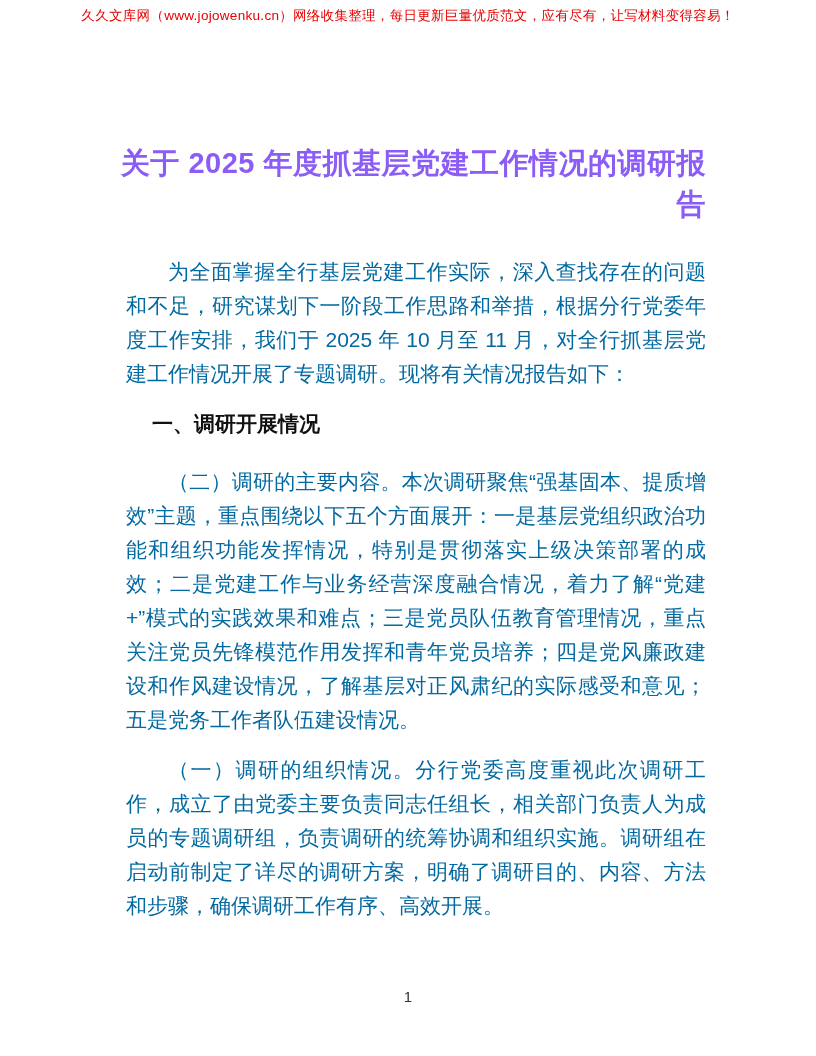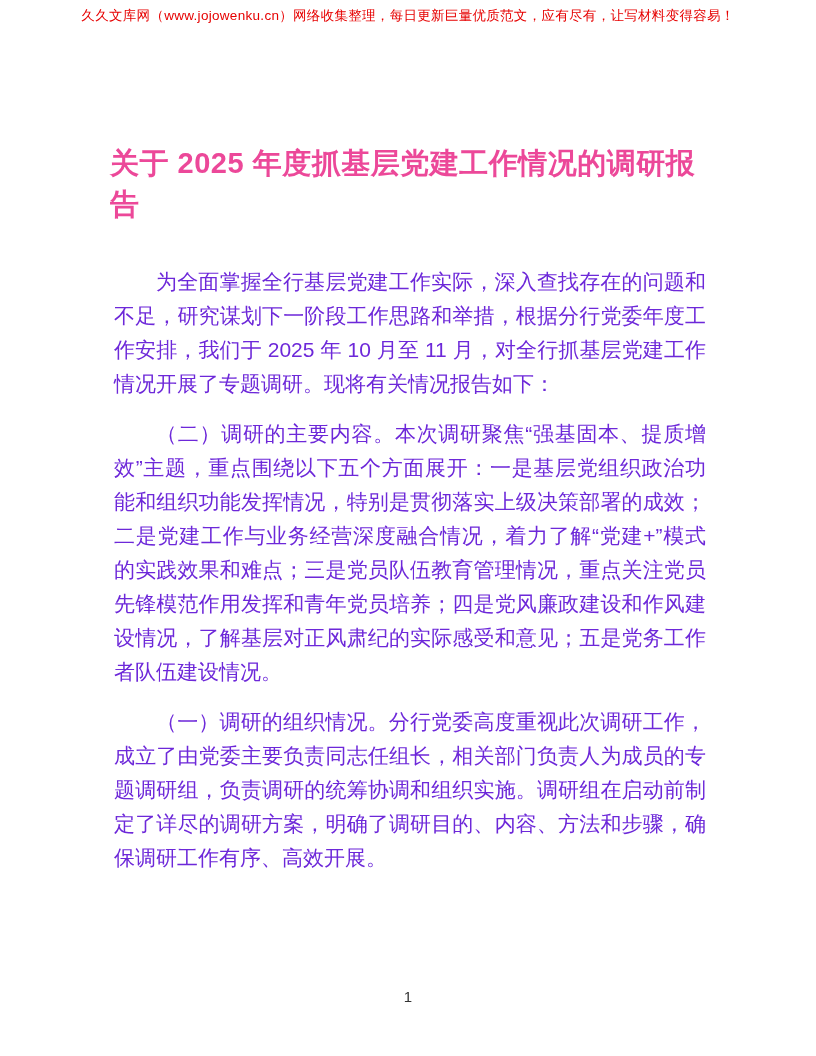--- a/index.html
+++ b/index.html
@@ -27,35 +27,35 @@
     letter-spacing: 0.3px;
     white-space: nowrap;
   }
   .content {
     position: absolute;
     top: 0;
     left: 110px;
     right: 110px;
   }
   .doc-title {
-    margin: 143px 0 40px 0;
+    margin: 143px 0 30px 0;
     font-size: 29px;
     font-weight: bold;
     line-height: 41px;
-    text-align: left;
+    text-align: right;
     letter-spacing: 0.5px;
-    color: #ec4899;
+    color: #8b5cf6;
   }
   .para {
-    margin: 0 0 16px 4px;
+    margin: 0 0 16px 16px;
     font-size: 21px;
     line-height: 34px;
     text-align: justify;
     text-indent: 2em;
-    color: #6d28d9;
+    color: #0369a1;
   }
   .section-heading {
     margin: 0 0 24px 0;
     font-size: 21px;
     line-height: 34px;
     font-weight: bold;
     text-indent: 2em;
     color: #111111;
   }
   .page-footer {
@@ -75,20 +75,21 @@
 <div class="page">
 
   <div class="watermark" style="color: rgb(230, 0, 0);">久久文库网（www.jojowenku.cn）网络收集整理，每日更新巨量优质范文，应有尽有，让写材料变得容易！</div>
 
   <div class="content">
 
     <h1 class="doc-title">关于 2025 年度抓基层党建工作情况的调研报告</h1>
 
     <p class="para">为全面掌握全行基层党建工作实际，深入查找存在的问题和不足，研究谋划下一阶段工作思路和举措，根据分行党委年度工作安排，我们于 2025 年 10 月至 11 月，对全行抓基层党建工作情况开展了专题调研。现将有关情况报告如下：</p>
 
+    <h2 class="section-heading">一、调研开展情况</h2>
 
     <p class="para">（二）调研的主要内容。本次调研聚焦“强基固本、提质增效”主题，重点围绕以下五个方面展开：一是基层党组织政治功能和组织功能发挥情况，特别是贯彻落实上级决策部署的成效；二是党建工作与业务经营深度融合情况，着力了解“党建+”模式的实践效果和难点；三是党员队伍教育管理情况，重点关注党员先锋模范作用发挥和青年党员培养；四是党风廉政建设和作风建设情况，了解基层对正风肃纪的实际感受和意见；五是党务工作者队伍建设情况。</p>
 
     <p class="para">（一）调研的组织情况。分行党委高度重视此次调研工作，成立了由党委主要负责同志任组长，相关部门负责人为成员的专题调研组，负责调研的统筹协调和组织实施。调研组在启动前制定了详尽的调研方案，明确了调研目的、内容、方法和步骤，确保调研工作有序、高效开展。</p>
 
   </div>
 
   <div class="page-footer">1</div>
 
 </div>

